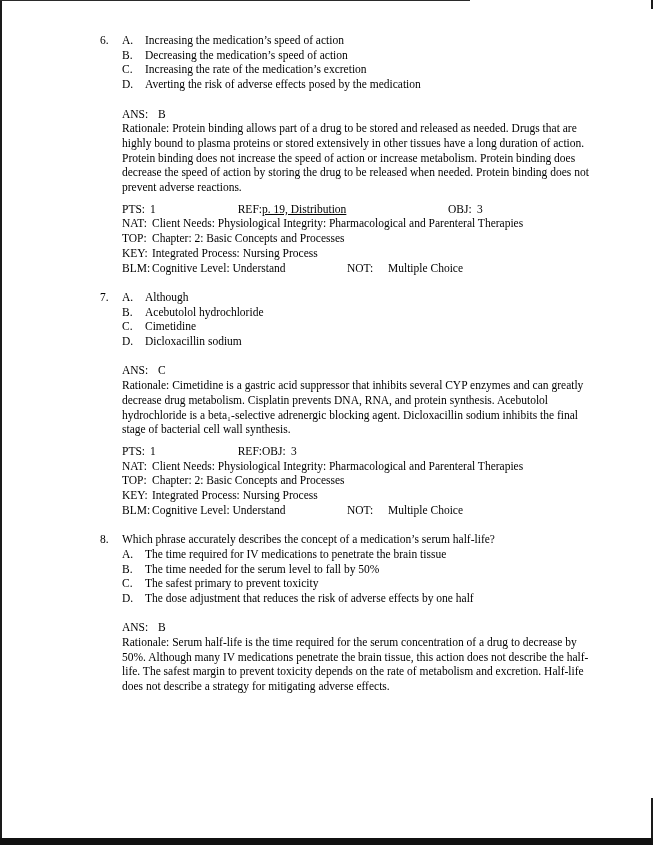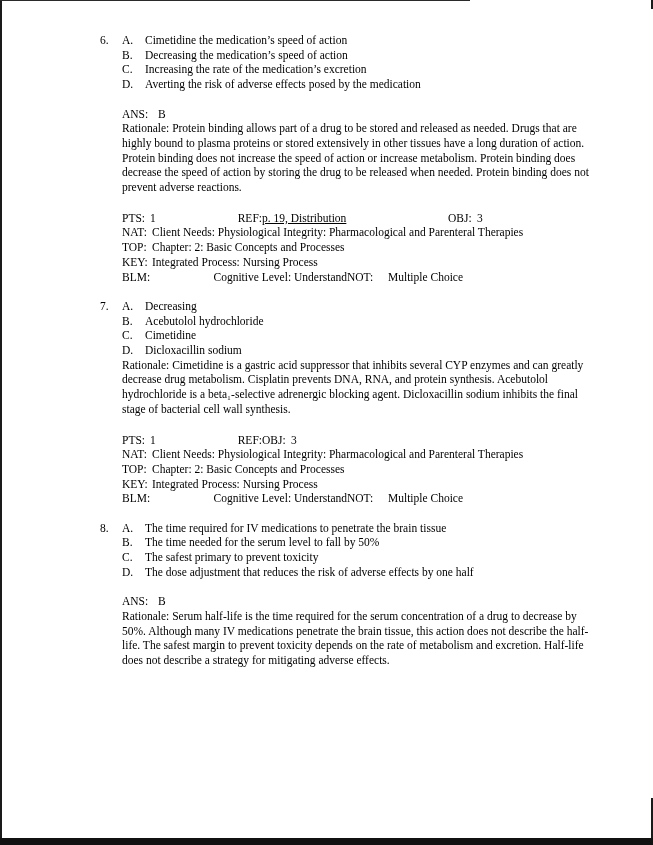--- a/index.html
+++ b/index.html
@@ -21,29 +21,29 @@
   .question{display:flex;margin-top:14.7px;}
   .question:first-child{margin-top:0;}
   .q-num{width:22px;flex:0 0 22px;}
   .q-body{width:473px;}
   .option{display:flex;}
   .opt-letter{width:23px;flex:0 0 23px;}
   .opt-text{flex:1;}
   .ans-line{margin-top:14.7px;}
   .ans-label{display:inline-block;width:36px;}
   .rationale{width:473px;}
-  .meta{margin-top:16px;}
+  .meta{margin-top:7px;}
   .meta-row{display:flex;}
   .lbl-w30{width:30px;flex:0 0 30px;}
   .pts-lbl{width:28px;flex:0 0 28px;}
   .pts-val{width:83px;flex:0 0 83px;}
   .ref-lbl{width:29px;flex:0 0 29px;text-align:right;}
   .ref-val{width:186px;flex:0 0 186px;text-decoration:underline;}
   .obj-lbl{width:29px;flex:0 0 29px;}
-  .blm-val{width:195px;flex:0 0 195px;text-align:right;}
+  .blm-val{width:195px;flex:0 0 195px;}
   .not-lbl{width:41px;flex:0 0 41px;}
   .meta-text{flex:1;}
   
   .edge-left{position:absolute;left:0;top:0;width:2px;height:845px;background:#1a1a1a;}
   .edge-top{position:absolute;left:0;top:0;width:470px;height:1px;background:#2a2a2a;}
   .edge-bottom{position:absolute;left:0;bottom:0;width:653px;height:7px;background:#111;}
   .edge-right-top{position:absolute;right:0;top:0;width:2px;height:9px;background:#1a1a1a;}
   .edge-right-bottom{position:absolute;right:0;bottom:7px;width:2px;height:40px;background:#1a1a1a;}
 </style>
 </head>
@@ -55,21 +55,21 @@
 <div class="edge-right-bottom"></div>
 <div class="edge-bottom"></div>
 
 <div class="page-content">
 
   <div class="question">
     <div class="q-num">6.</div>
     <div class="q-body">
       <div class="option">
         <span class="opt-letter">A.</span>
-        <span class="opt-text">Cimetidine the medication’s speed of action</span>
+        <span class="opt-text">Increasing the medication’s speed of action</span>
       </div>
       <div class="option">
         <span class="opt-letter">B.</span>
         <span class="opt-text">Decreasing the medication’s speed of action</span>
       </div>
       <div class="option">
         <span class="opt-letter">C.</span>
         <span class="opt-text">Increasing the rate of the medication’s excretion</span>
       </div>
       <div class="option">
@@ -109,33 +109,36 @@
         </div>
       </div>
     </div>
   </div>
 
   <div class="question">
     <div class="q-num">7.</div>
     <div class="q-body">
       <div class="option">
         <span class="opt-letter">A.</span>
-        <span class="opt-text">Decreasing</span>
+        <span class="opt-text">Although</span>
       </div>
       <div class="option">
         <span class="opt-letter">B.</span>
         <span class="opt-text">Acebutolol hydrochloride</span>
       </div>
       <div class="option">
         <span class="opt-letter">C.</span>
         <span class="opt-text">Cimetidine</span>
       </div>
       <div class="option">
         <span class="opt-letter">D.</span>
         <span class="opt-text">Dicloxacillin sodium</span>
+      </div>
+      <div class="ans-line">
+        <span class="ans-label">ANS:</span><span>C</span>
       </div>
       <div class="rationale">Rationale: Cimetidine is a gastric acid suppressor that inhibits several CYP enzymes and can greatly decrease drug metabolism. Cisplatin prevents DNA, RNA, and protein synthesis. Acebutolol hydrochloride is a beta₁-selective adrenergic blocking agent. Dicloxacillin sodium inhibits the final stage of bacterial cell wall synthesis.</div>
       <div class="meta">
         <div class="meta-row">
           <span class="pts-lbl">PTS:</span>
           <span class="pts-val">1</span>
           <span class="ref-lbl">REF:</span>
           <span class="obj-lbl">OBJ:</span>
           <span>3</span>
         </div>
@@ -157,20 +160,21 @@
           <span class="not-lbl">NOT:</span>
           <span>Multiple Choice</span>
         </div>
       </div>
     </div>
   </div>
 
   <div class="question">
     <div class="q-num">8.</div>
     <div class="q-body">
+      <div class="q-stem">Which phrase accurately describes the concept of a medication’s serum half-life?</div>
       <div class="option">
         <span class="opt-letter">A.</span>
         <span class="opt-text">The time required for IV medications to penetrate the brain tissue</span>
       </div>
       <div class="option">
         <span class="opt-letter">B.</span>
         <span class="opt-text">The time needed for the serum level to fall by 50%</span>
       </div>
       <div class="option">
         <span class="opt-letter">C.</span>

